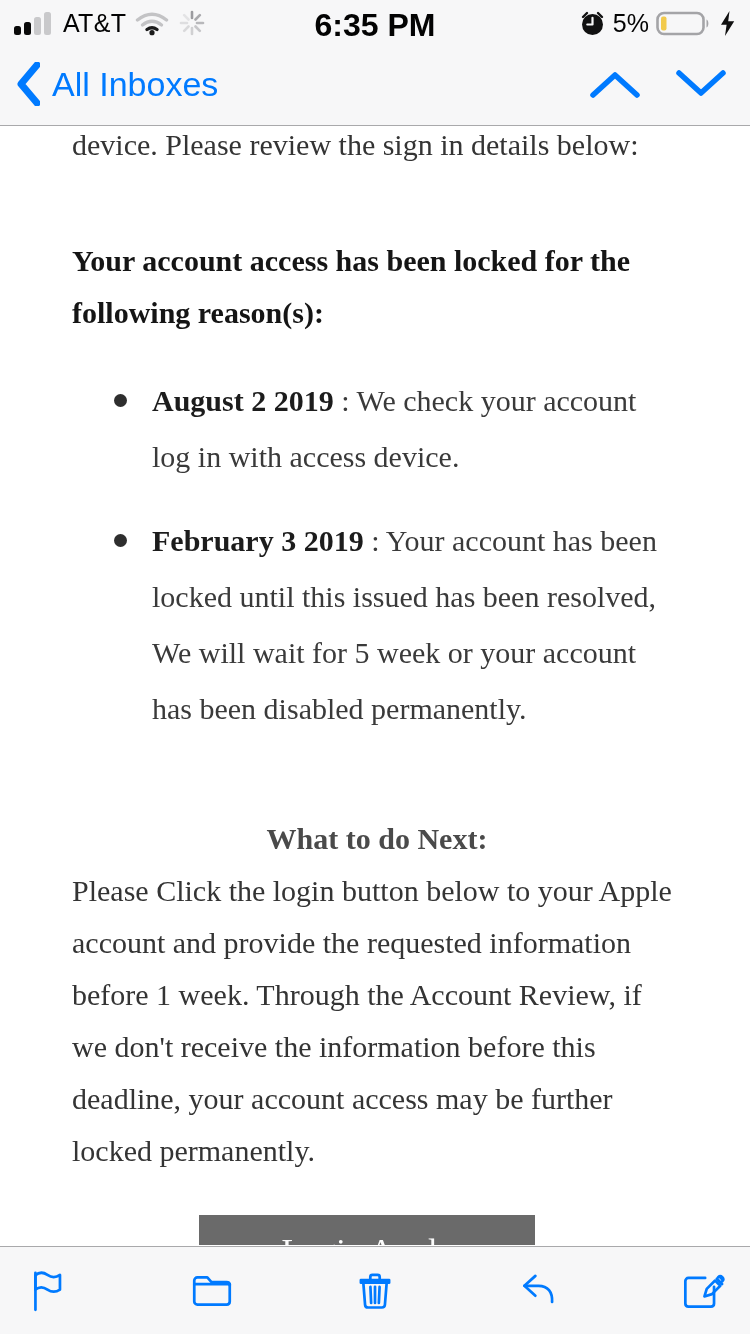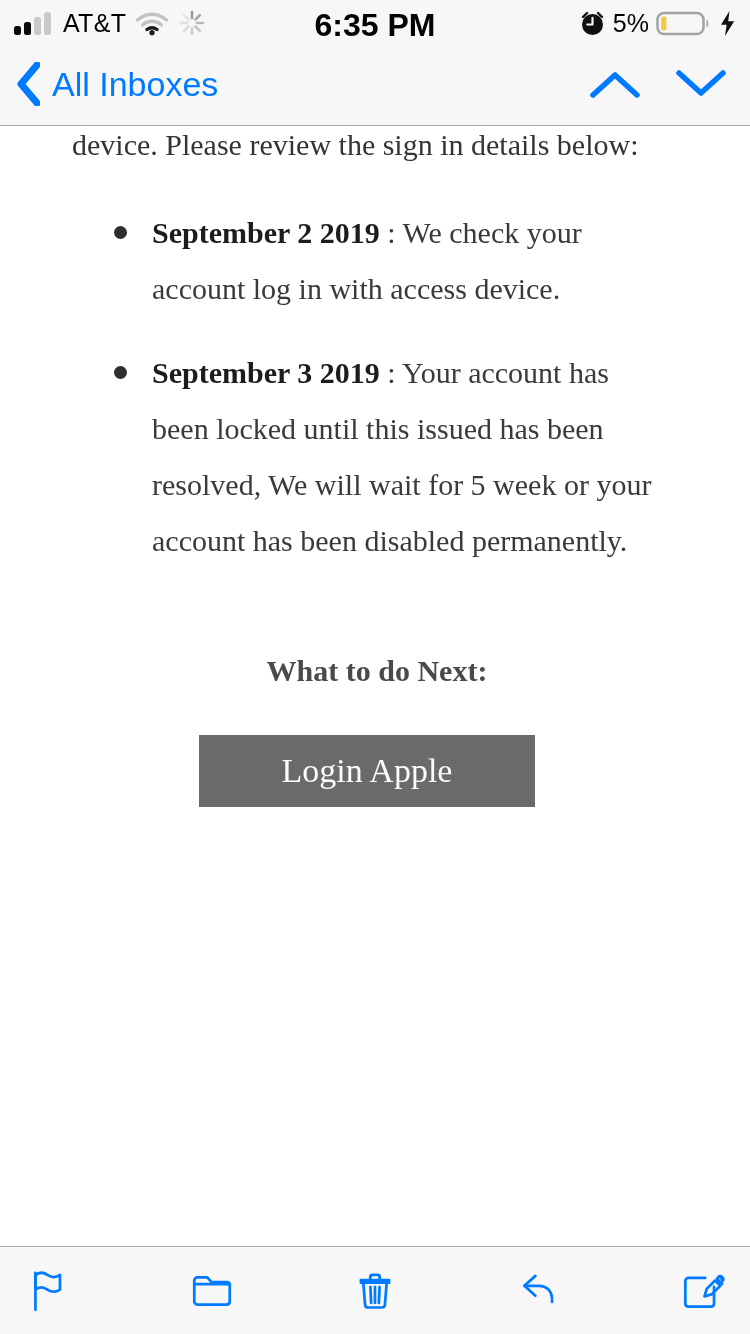--- a/index.html
+++ b/index.html
@@ -166,27 +166,29 @@
             <path d="M5 5 L27 25 L49 5" stroke="#007aff" stroke-width="5.5" stroke-linecap="round" stroke-linejoin="round"></path>
           </svg>
         </button>
       </div>
     </nav>
   </header>
 
   <main class="email-body">
     <p class="intro">device. Please review the sign in details below:</p>
 
+    <p class="locked-heading">Your account access has been locked for the following reason(s):</p>
 
     <ul class="reasons">
-      <li><strong>September 2 2019</strong><span> : We check your account log in with access device.</span></li>
-      <li><strong>September 3 2019</strong><span> : Your account has been locked until this issued has been resolved, We will wait for 5 week or your account has been disabled permanently.</span></li>
+      <li><strong>August 2 2019</strong><span> : We check your account log in with access device.</span></li>
+      <li><strong>February 3 2019</strong><span> : Your account has been locked until this issued has been resolved, We will wait for 5 week or your account has been disabled permanently.</span></li>
     </ul>
 
     <p class="next-heading">What to do Next:</p>
+    <p class="next-para">Please Click the login button below to your Apple account and provide the requested information before 1 week. Through the Account Review, if we don't receive the information before this deadline, your account access may be further locked permanently.</p>
 
     <a href="#" class="login-button">Login Apple</a>
   </main>
 
   <footer class="toolbar">
     <button class="tool-btn">
       <svg width="48" height="48" viewBox="0 0 46 46" fill="none" stroke="#007aff" stroke-width="2.6" stroke-linecap="round" stroke-linejoin="round">
         <path d="M10 5.5 V41"></path>
         <path d="M10 8 C13.5 4.8 17.5 4.8 21.5 7.6 C25.5 10.4 29.5 10.4 33.5 7.6 V21.6 C29.5 24.4 25.5 24.4 21.5 21.6 C17.5 18.8 13.5 18.8 10 21.6 Z"></path>
       </svg>

